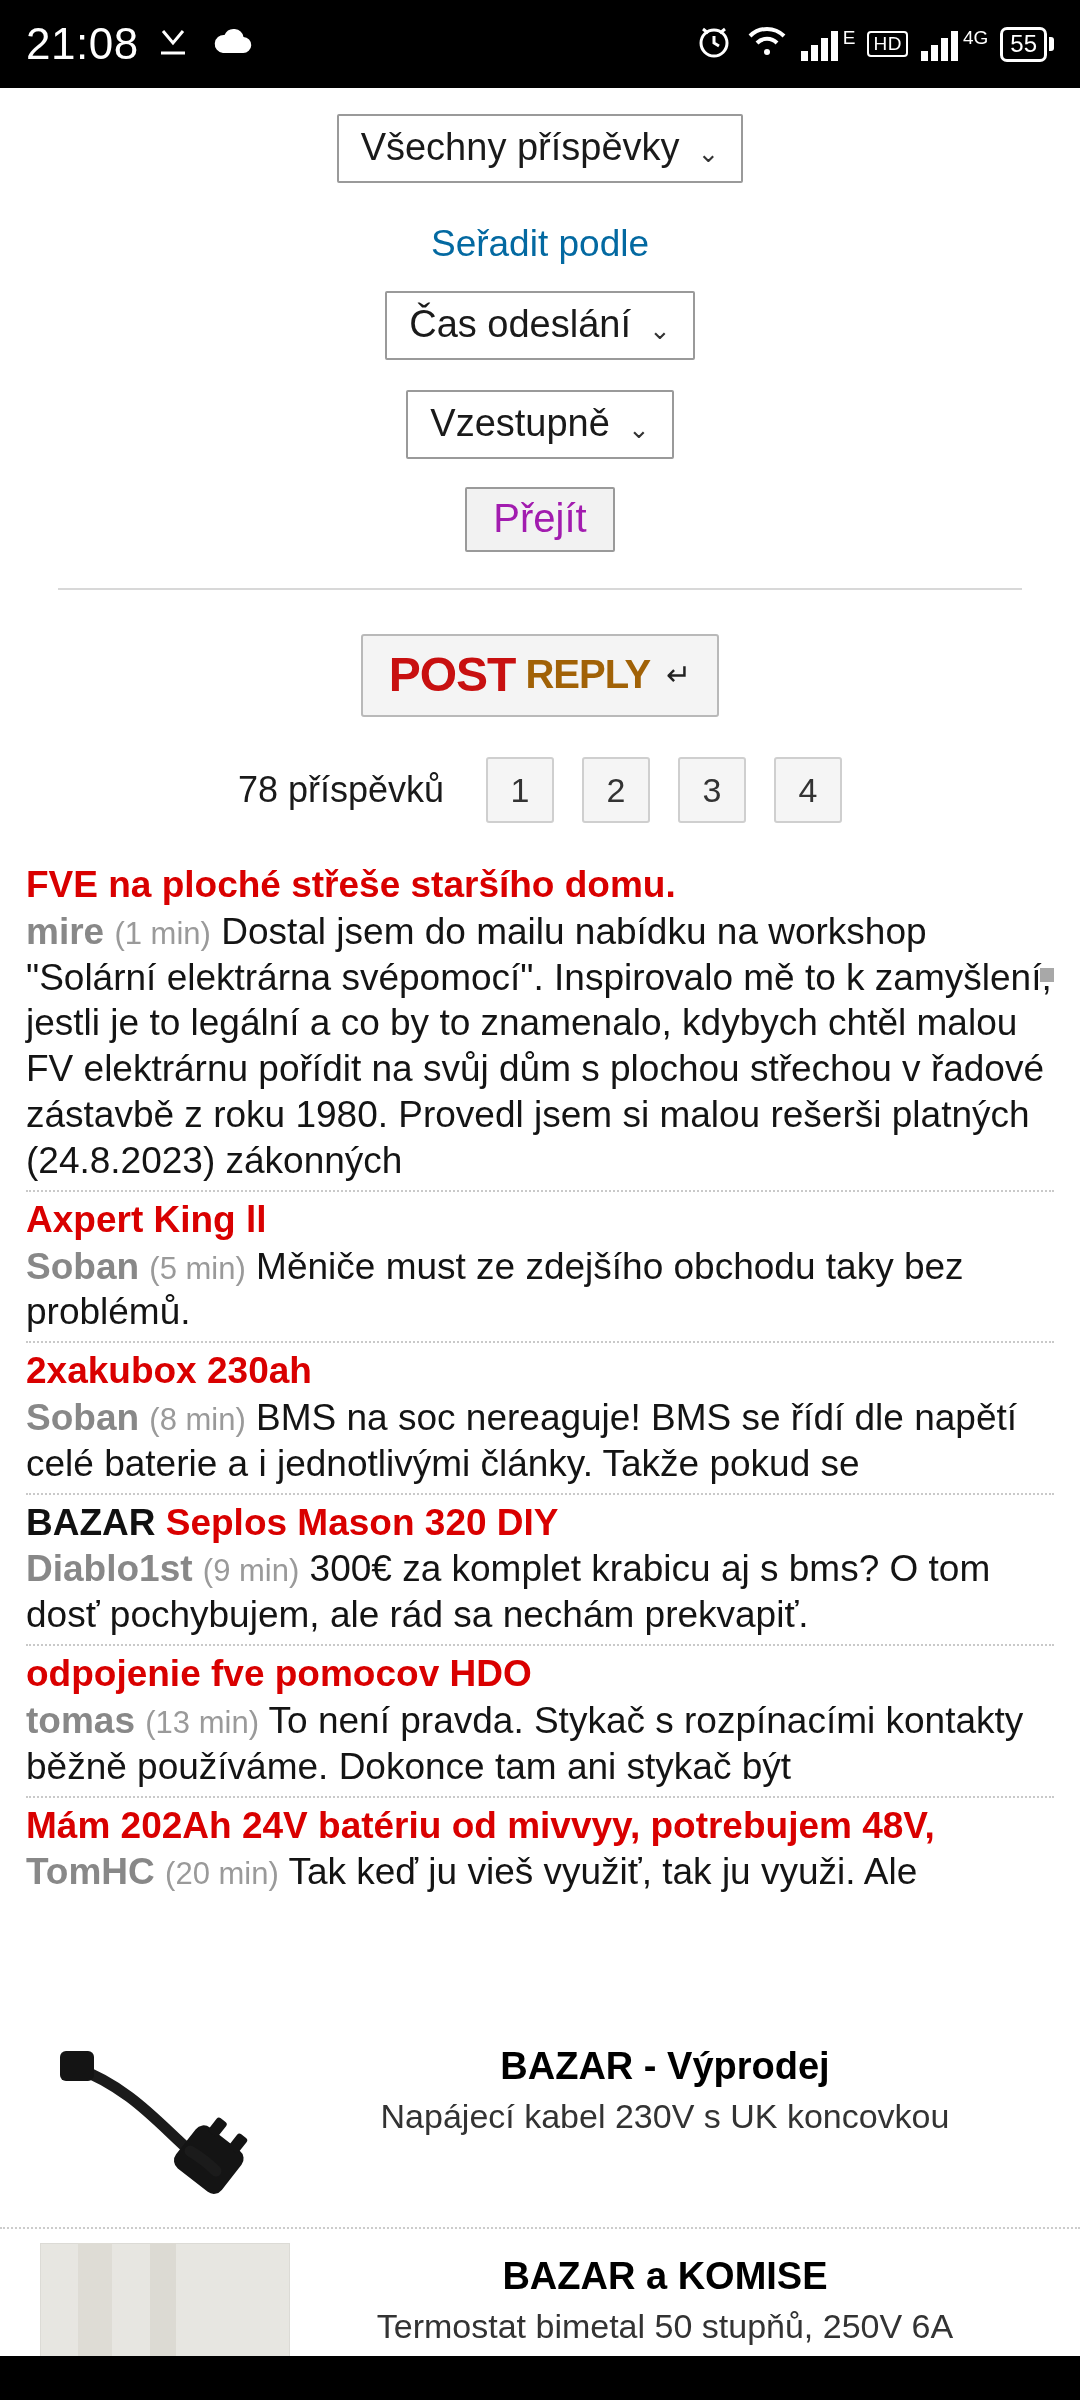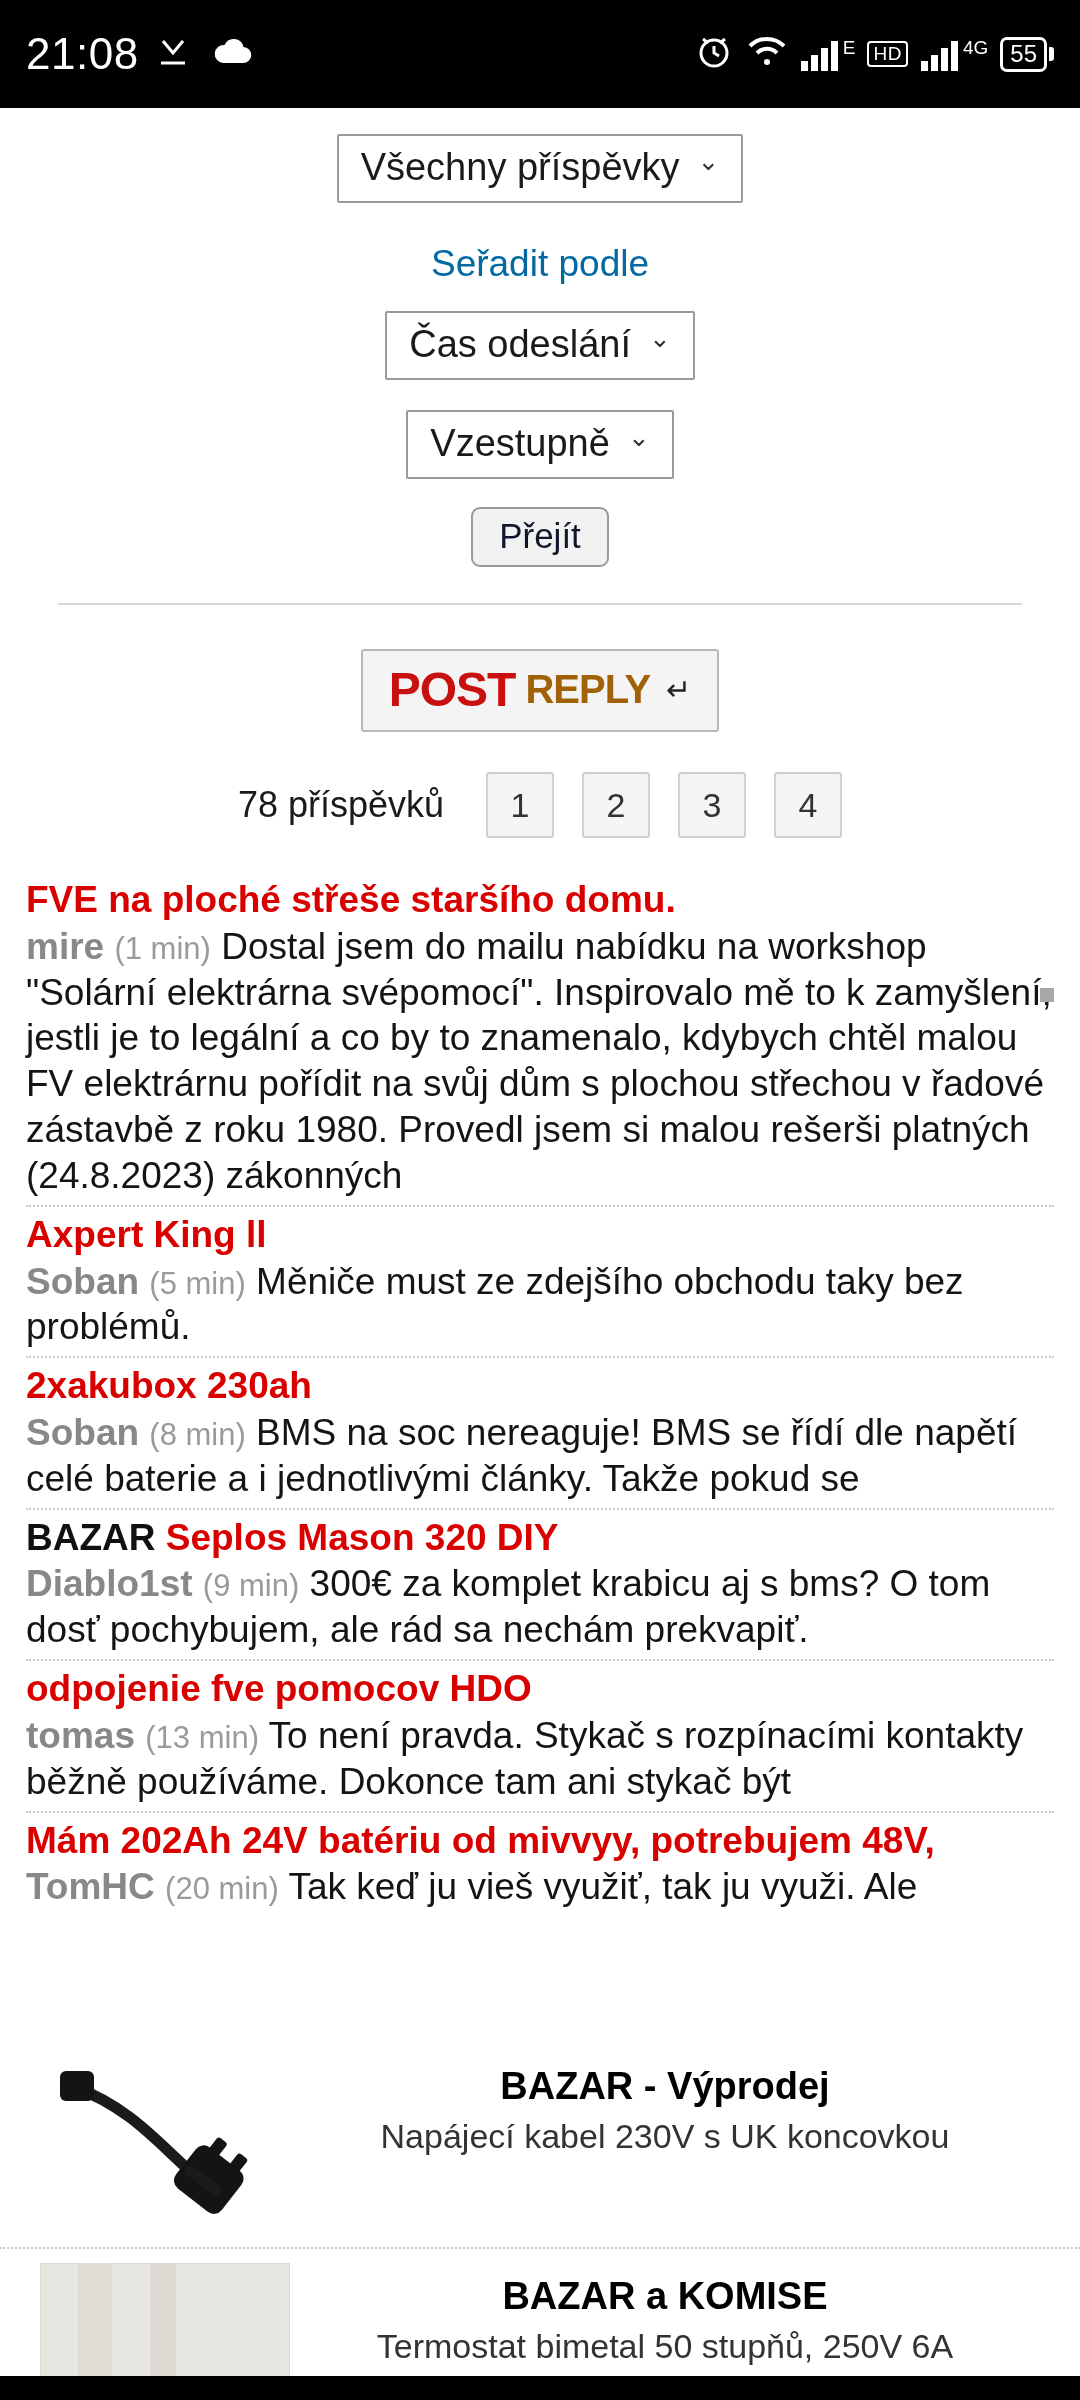--- a/index.html
+++ b/index.html
@@ -6,21 +6,21 @@
   html, body {
     width: 1080px;
     height: 2400px;
     background: #ffffff;
     font-family: "Liberation Sans", sans-serif;
     overflow: hidden;
   }
 
   
   .statusbar {
-    height: 108px;
+    height: 88px;
     background: #000000;
     color: #ffffff;
     display: flex;
     align-items: center;
     padding: 8px 26px;
   }
   .statusbar .clock {
     font-size: 44px;
     letter-spacing: 0.5px;
   }
@@ -79,42 +79,42 @@
     flex-direction: column;
     align-items: center;
   }
   .select-box {
     border: 2px solid #9a9a9a;
     background: #ffffff;
     color: #1a1a1a;
     font-size: 38px;
     padding: 10px 22px 12px 22px;
     display: inline-flex;
-    align-items: flex-start;
+    align-items: flex-end;
     gap: 18px;
     border-radius: 2px;
   }
   .select-box .caret {
     font-size: 26px;
     color: #333;
   }
   .sort-label {
     color: #0369a1;
     font-size: 37px;
     margin: 40px 0 26px 0;
   }
   .gap-2 { margin-top: 30px; }
   .go-btn {
     margin-top: 28px;
     border: 2px solid #9a9a9a;
     background: #f2f2f2;
-    font-size: 35px;
+    font-size: 40px;
     padding: 7px 26px 9px 26px;
-    color: #0f172a;
-    border-radius: 9px;
+    color: #a21caf;
+    border-radius: 2px;
   }
 
   .hr {
     margin: 36px 58px 0 58px;
     border-top: 2px solid #d8d8d8;
   }
 
   .postreply-wrap {
     display: flex;
     justify-content: center;

